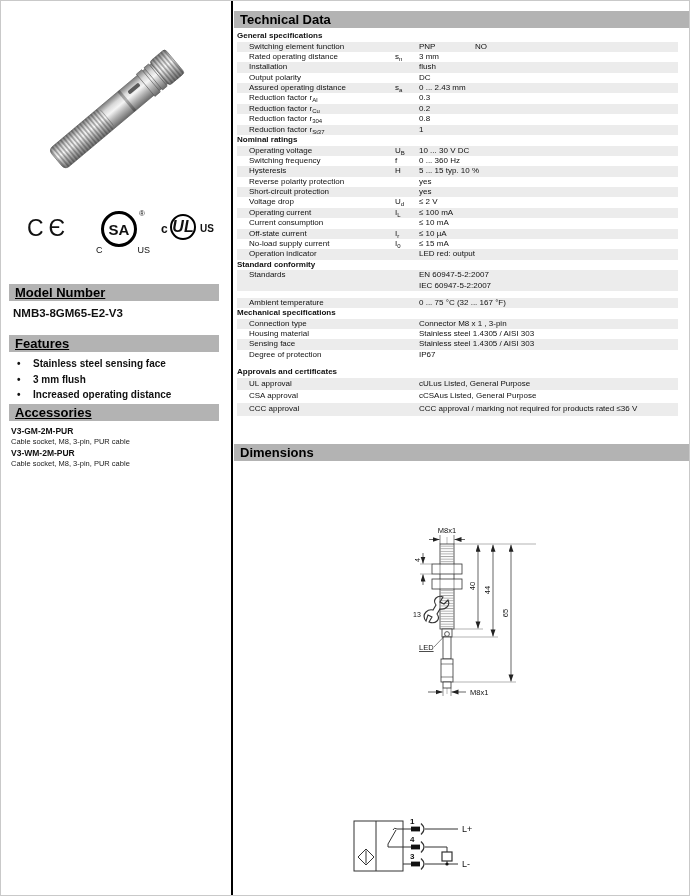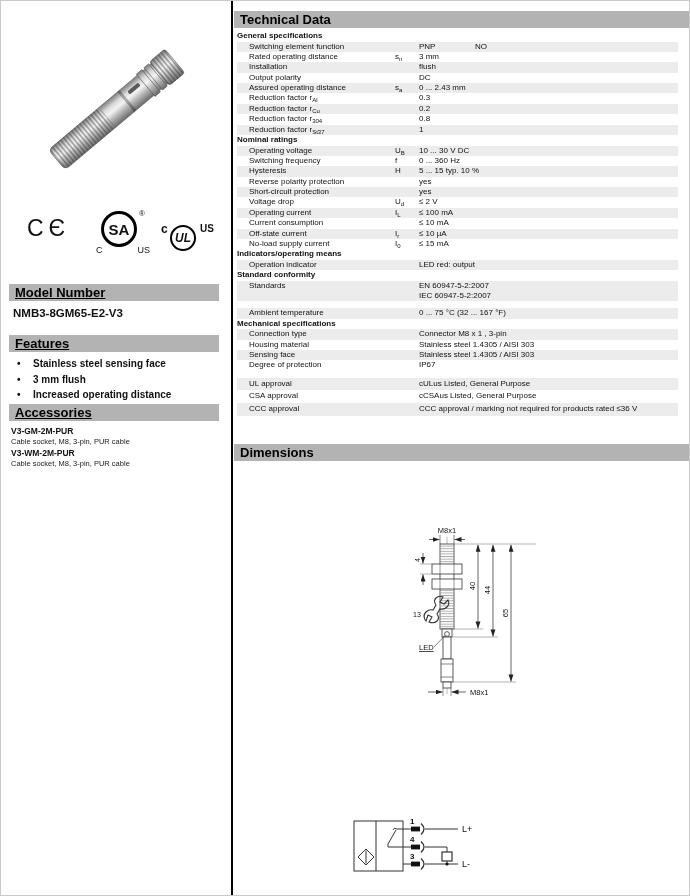--- a/index.html
+++ b/index.html
@@ -23,21 +23,21 @@
 
   
   #ce-mark{position:absolute;left:26px;top:214px;font-size:23px;letter-spacing:5px;font-weight:500;}
   #csa-mark{position:absolute;left:98px;top:208px;width:46px;height:44px;}
   #csa-circle{position:absolute;left:2px;top:2px;width:36px;height:36px;border:3.5px solid #000;border-radius:50%;display:flex;align-items:center;justify-content:center;font-weight:bold;font-size:15px;}
   #csa-reg{position:absolute;right:0;top:0;font-size:8px;}
   #csa-c{position:absolute;left:-3px;bottom:-2px;font-size:9px;}
   #csa-us{position:absolute;right:-5px;bottom:-2px;font-size:9px;}
   #ul-mark{position:absolute;left:160px;top:213px;width:62px;height:30px;}
   #ul-c{position:absolute;left:0;top:8px;font-size:12px;font-weight:bold;}
-  #ul-circle{position:absolute;left:9px;top:0;width:26px;height:26px;border:2.5px solid #000;border-radius:50%;display:flex;align-items:center;justify-content:center;font-weight:bold;font-size:12px;font-style:italic;margin-top:11px;}
+  #ul-circle{position:absolute;left:9px;top:0;width:26px;height:26px;border:2.5px solid #000;border-radius:50%;display:flex;align-items:center;justify-content:center;font-weight:bold;font-size:16px;font-style:italic;}
   #ul-us{position:absolute;left:39px;top:9px;font-size:10px;font-weight:bold;}
 
   
   #tech-table{position:absolute;left:236px;top:30px;width:441px;font-size:8px;}
   .t-sec{height:10.5px;line-height:10.5px;font-weight:bold;white-space:nowrap;}
   .t-gap{height:7px;}
   .t-row{position:relative;height:10.4px;line-height:10.4px;white-space:nowrap;}
   .t-row.tall{height:12.6px;line-height:12.6px;}
   .t-row.two{height:20.5px;}
   .t-row.sh{background:var(--shade);}
@@ -200,21 +200,20 @@
       <div class="t-row sh">
         <span class="t-lab">Off-state current</span>
         <span class="t-sym">I<sub>r</sub></span>
         <span class="t-val">≤ 10 µA</span>
       </div>
       <div class="t-row">
         <span class="t-lab">No-load supply current</span>
         <span class="t-sym">I<sub>0</sub></span>
         <span class="t-val">≤ 15 mA</span>
       </div>
-      <div class="t-sec">Indicators/operating means</div>
       <div class="t-row sh">
         <span class="t-lab">Operation indicator</span>
         <span class="t-val">LED red: output</span>
       </div>
       <div class="t-sec">Standard conformity</div>
       <div class="t-row sh two">
         <span class="t-lab">Standards</span>
         <span class="t-val">
           <div class="vline">EN 60947-5-2:2007</div>
           <div class="vline">IEC 60947-5-2:2007</div>
@@ -236,20 +235,21 @@
       </div>
       <div class="t-row sh">
         <span class="t-lab">Sensing face</span>
         <span class="t-val">Stainless steel 1.4305 / AISI 303</span>
       </div>
       <div class="t-row">
         <span class="t-lab">Degree of protection</span>
         <span class="t-val">IP67</span>
       </div>
       <div class="t-gap"></div>
+      <div class="t-sec">Approvals and certificates</div>
       <div class="t-row sh tall">
         <span class="t-lab">UL approval</span>
         <span class="t-val">cULus Listed, General Purpose</span>
       </div>
       <div class="t-row tall">
         <span class="t-lab">CSA approval</span>
         <span class="t-val">cCSAus Listed, General Purpose</span>
       </div>
       <div class="t-row sh tall">
         <span class="t-lab">CCC approval</span>

